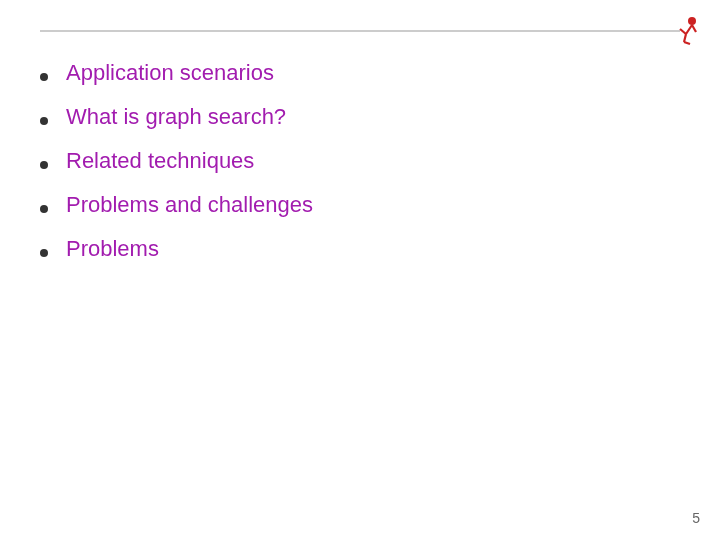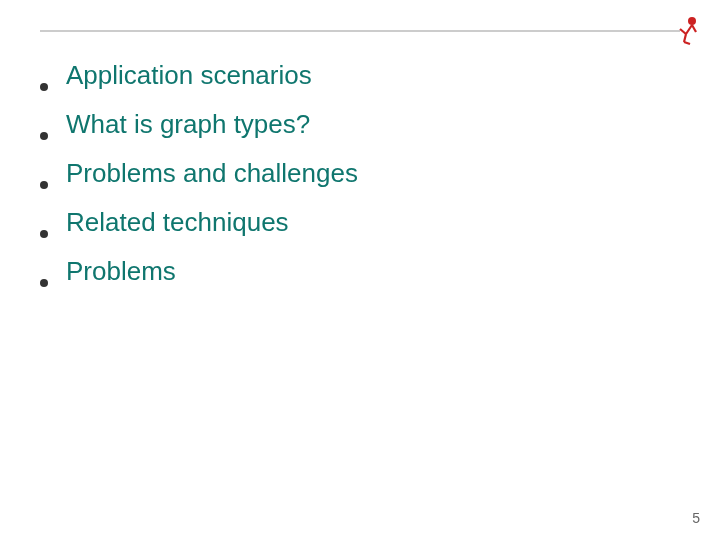--- a/index.html
+++ b/index.html
@@ -40,24 +40,24 @@
     }
 
     .bullet-list {
       list-style: none;
       padding: 0;
       margin: 0;
     }
 
     .bullet-list li {
       display: flex;
-      align-items: flex-end;
+      align-items: center;
       margin-bottom: 18px;
-      font-size: 26px;
-      color: #0f766e;
+      font-size: 22px;
+      color: #a21caf;
     }
 
     .bullet-dot {
       width: 8px;
       height: 8px;
       background: #333333;
       border-radius: 50%;
       margin-top: 8px;
       margin-right: 18px;
       flex-shrink: 0;
@@ -105,29 +105,29 @@
 
   <div class="divider"></div>
 
   <ul class="bullet-list">
   <li>
         <span class="bullet-dot"></span>
         <span>Application scenarios</span>
       </li>
       <li>
         <span class="bullet-dot"></span>
-        <span>What is graph types?</span>
+        <span>What is graph search?</span>
+      </li>
+      <li>
+        <span class="bullet-dot"></span>
+        <span>Related techniques</span>
       </li>
       <li>
         <span class="bullet-dot"></span>
         <span>Problems and challenges</span>
-      </li>
-      <li>
-        <span class="bullet-dot"></span>
-        <span>Related techniques</span>
       </li>
       <li>
         <span class="bullet-dot"></span>
         <span>Problems</span>
       </li>
     </ul>
 
   <div class="slide-number">5</div>
 </div>
 

